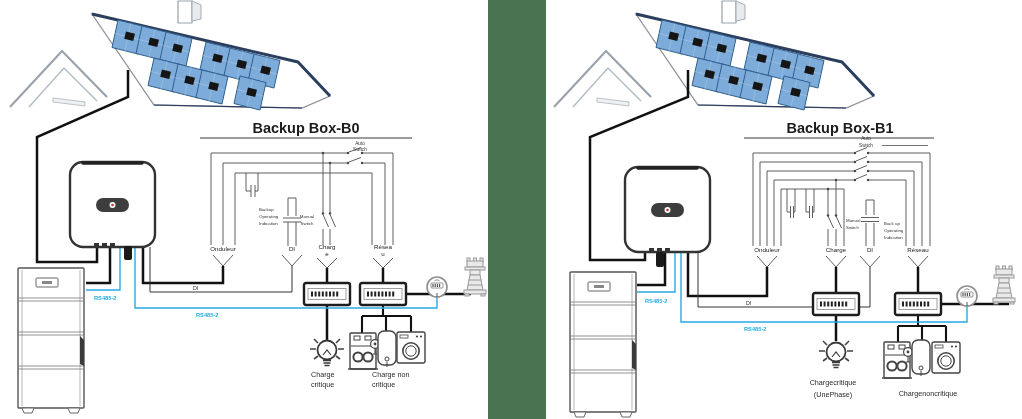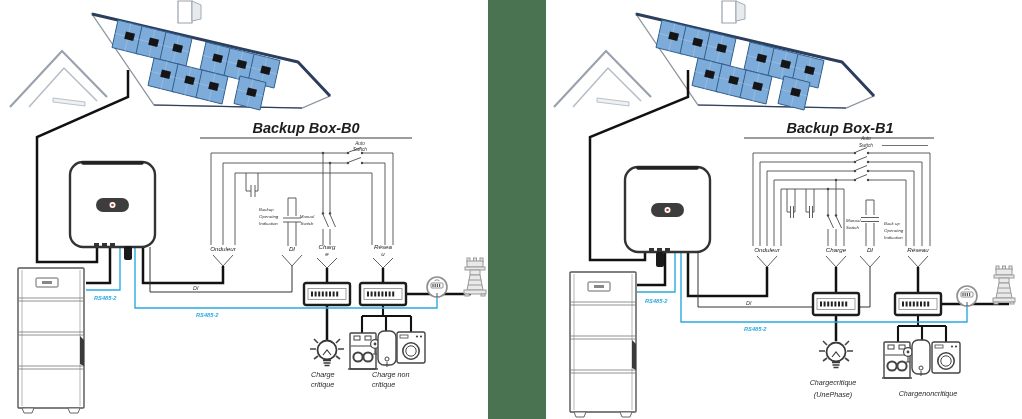--- a/index.html
+++ b/index.html
@@ -1,16 +1,16 @@
 <!DOCTYPE html>
 <html><head>
 <meta charset="utf-8">
 <style>
   html,body{margin:0;padding:0;background:#fff;}
-  .stage{position:relative;width:1022px;height:419px;background:#fff;overflow:hidden;font-style:italic;}
+  .stage{position:relative;width:1022px;height:419px;background:#fff;overflow:hidden;}
   svg{display:block;}
   text{font-family:"Liberation Sans",sans-serif;}
   .tt{font-weight:700;font-size:14.5px;fill:#1c1c1c;}
   .tx{font-size:4.7px;fill:#333;}
   .tx2{font-size:4.4px;fill:#333;}
   .tp{font-size:6.2px;fill:#222;}
   .tw{font-size:5.4px;fill:#333;}
   .tr{font-size:5.7px;font-weight:700;fill:#29ABE2;}
   .tl{font-size:7.2px;fill:#2a2a2a;}
 </style>

